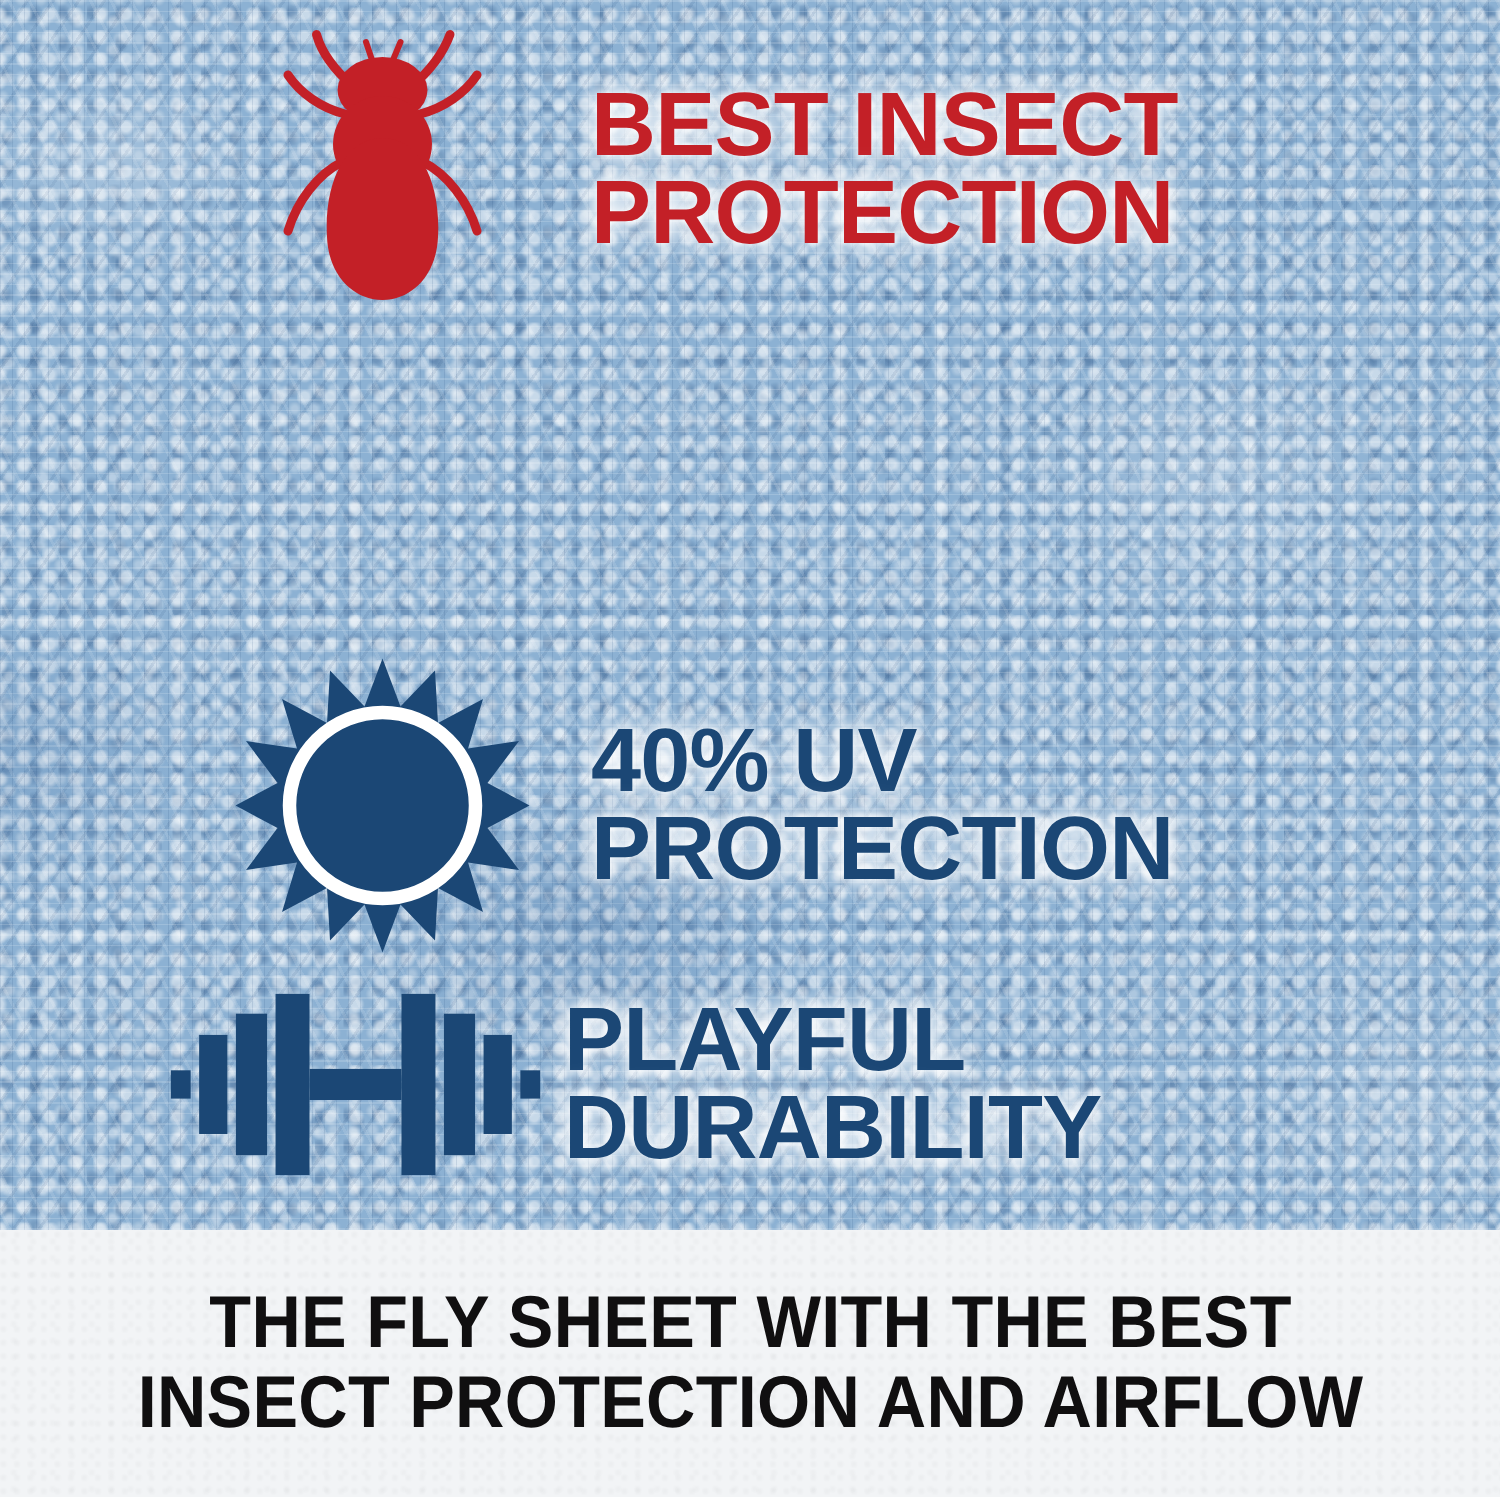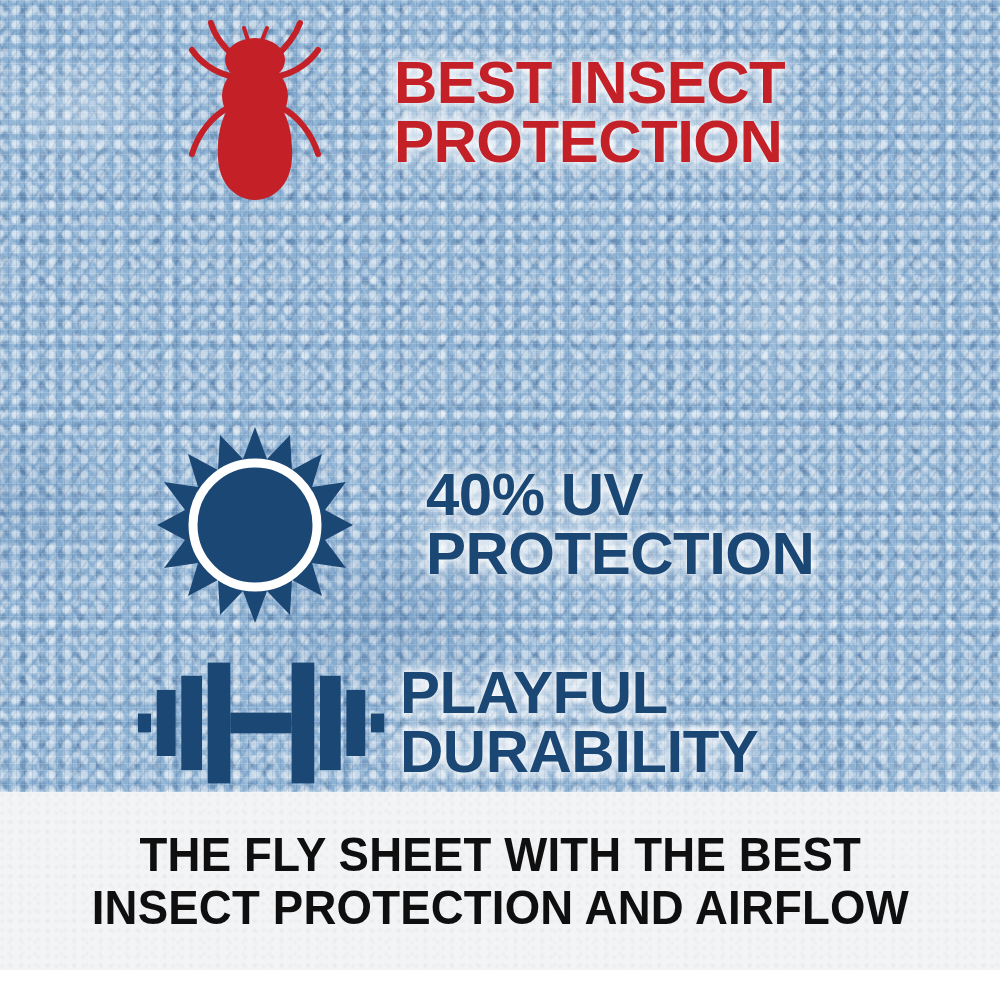--- a/index.html
+++ b/index.html
@@ -101,21 +101,21 @@
     text-shadow:
        0 0 7px rgba(255,255,255,0.95),
        0 0 14px rgba(255,255,255,0.85),
        0 0 22px rgba(255,255,255,0.6);
   }
 
   
   .caption-bar {
     position: absolute;
     left: 0;
-    top: 792px;
+    top: 820px;
     width: 1000px;
     height: 178px;
     background: #f2f4f6;
     background-image:
       radial-gradient(circle at 25% 35%, rgba(0,0,0,0.025) 0 1px, rgba(0,0,0,0) 3px),
       radial-gradient(circle at 70% 70%, rgba(0,0,0,0.02) 0 1px, rgba(0,0,0,0) 3px);
     background-size: 9px 9px, 13px 11px;
     display: flex;
     align-items: center;
     justify-content: center;
@@ -176,40 +176,40 @@
         </g>
       </svg>
     </div>
     <div class="text-cell">
       <p class="feature-text red">BEST INSECT
 PROTECTION</p>
     </div>
   </div>
 
 
-  <div class="row" style="left:130px; top:420px; width:860px; height:210px;gap:32px;">
+  <div class="row" style="left:130px; top:432px; width:860px; height:210px;">
     <div class="icon-cell">
       <svg width="200" height="200" viewBox="0 0 200 200">
 
         <polygon fill="#1b4775" points="
           100,2 112,34 135,10 137,45 167,29 157,62 191,57 170,85
           198,100 170,115 191,143 157,138 167,171 137,155 135,190 112,166
           100,198 88,166 65,190 63,155 33,171 43,138 9,143 30,115
           2,100 30,85 9,57 43,62 33,29 63,45 65,10 88,34"></polygon>
 
         <circle cx="100" cy="100" r="62" fill="none" stroke="#ffffff" stroke-width="9"></circle>
       </svg>
     </div>
     <div class="text-cell">
       <p class="feature-text navy">40% UV
 PROTECTION</p>
     </div>
   </div>
 
-  <div class="row" style="left:136px; top:625px; width:860px; height:195px;">
+  <div class="row" style="left:112px; top:625px; width:860px; height:195px;">
     <div class="icon-cell">
       <svg width="265" height="165" viewBox="0 0 265 165">
         <g fill="#1b4775">
 
           <rect x="2" y="73" width="14" height="20"></rect>
 
           <rect x="22" y="48" width="20" height="70"></rect>
 
           <rect x="48" y="33" width="22" height="100"></rect>
 

